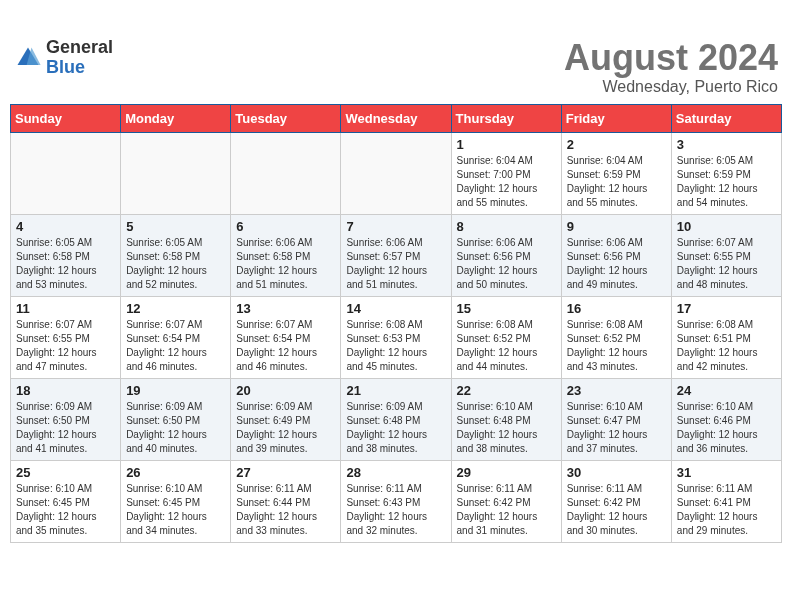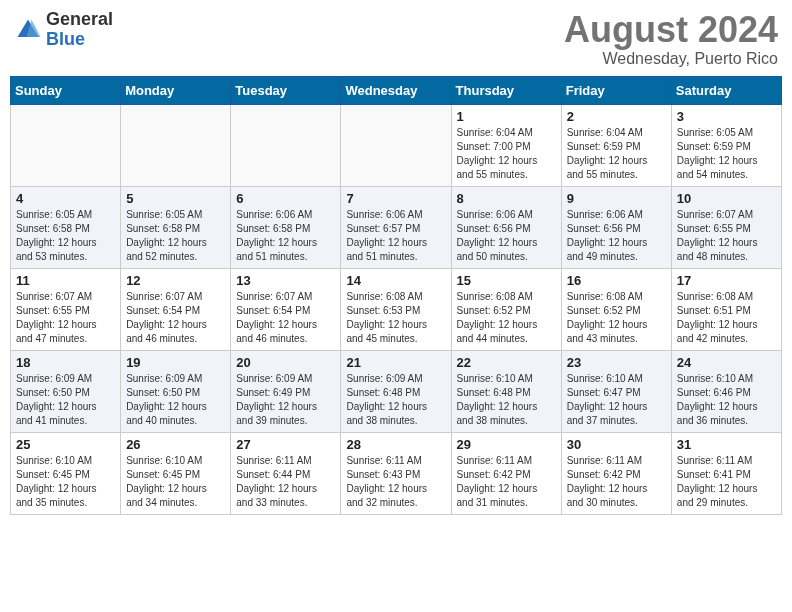--- a/index.html
+++ b/index.html
@@ -9,20 +9,21 @@
       width: 792px;
       min-height: 612px;
       padding: 10px;
     }
     .header {
       display: flex;
       justify-content: space-between;
       align-items: flex-start;
       margin-bottom: 8px;
       padding: 0 4px;
+      margin-top: 28px;
     }
     .logo {
       display: flex;
       align-items: center;
       gap: 4px;
     }
     .logo-text {
       display: flex;
       flex-direction: column;
       line-height: 1.1;
@@ -53,21 +54,21 @@
     .location {
       font-size: 16px;
       color: #555;
     }
     .calendar {
       width: 100%;
       border-collapse: collapse;
       border: 1px solid #ccc;
     }
     .calendar th {
-      background-color: #0369a1;
+      background-color: #ef4444;
       color: #fff;
       font-size: 13px;
       font-weight: bold;
       padding: 6px 4px;
       text-align: left;
       border: 1px solid #1a5a9a;
     }
     .calendar td {
       vertical-align: top;
       border: 1px solid #ccc;

